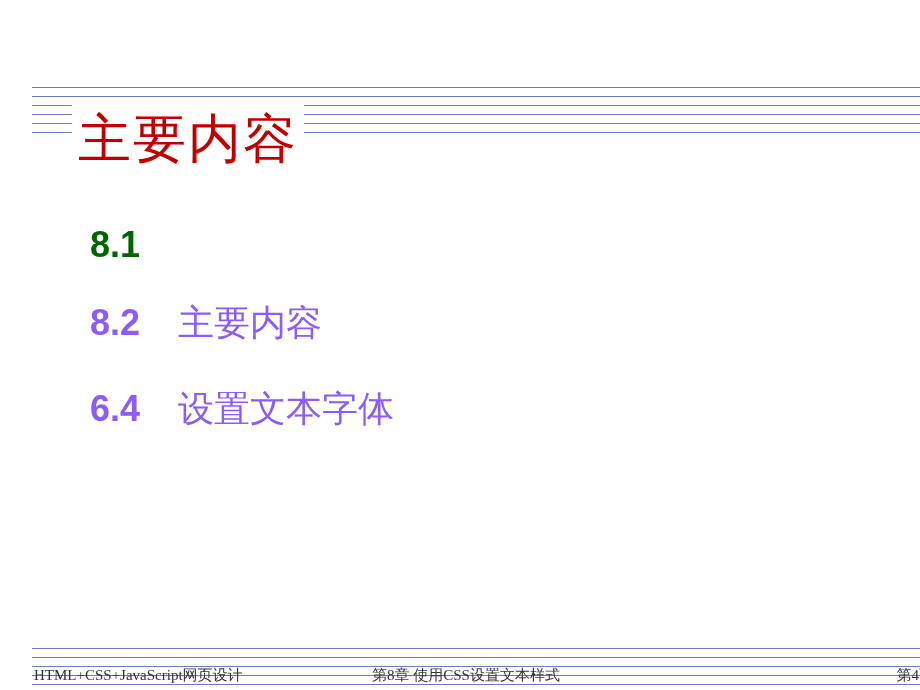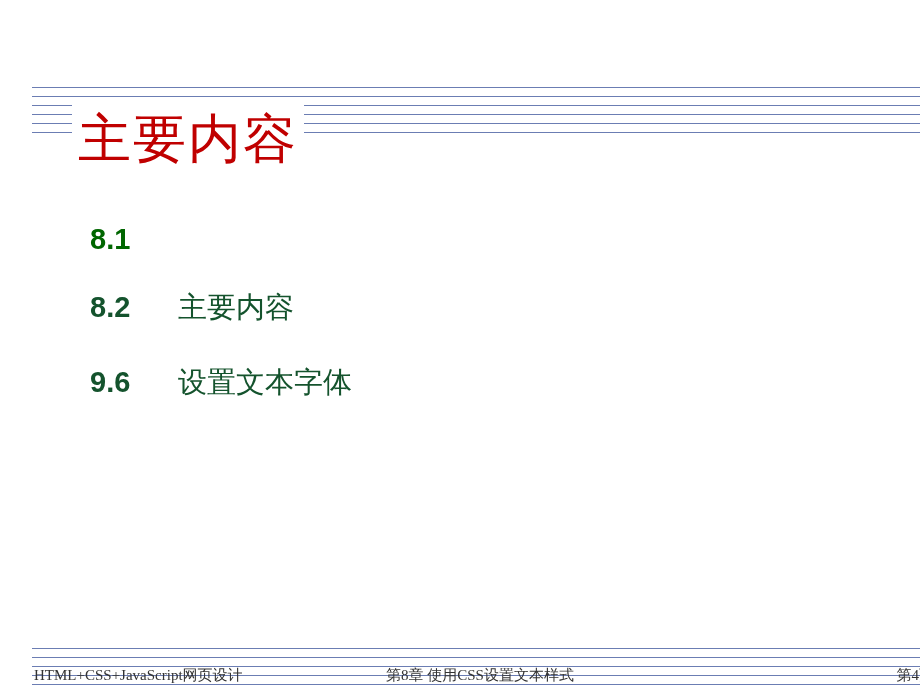--- a/index.html
+++ b/index.html
@@ -36,40 +36,40 @@
       color: #c00000;
       background: #ffffff;
       padding: 0 6px;
       z-index: 2;
       letter-spacing: 2px;
     }
     .content {
       position: absolute;
       top: 178px;
       left: 50px;
-      font-size: 29px;
+      font-size: 36px;
       line-height: 1.5;
     }
     .toc-item {
       display: flex;
       margin-bottom: 4px;
     }
     .toc-num {
       font-weight: bold;
       min-width: 72px;
     }
     .toc-text {
     }
     .green .toc-num,
     .green .toc-text {
       color: #006600;
     }
     .blue .toc-num,
     .blue .toc-text {
-      color: #14532d;
+      color: #8b5cf6;
     }
     .green .toc-num,
     .blue .toc-num {
       font-family: Arial, sans-serif;
     }
     .bottom-lines {
       position: absolute;
       bottom: 28px;
       left: 0;
       width: 100%;
@@ -90,21 +90,21 @@
       color: #333333;
     }
     .footer-left {
       position: absolute;
       left: 2px;
       bottom: 0;
       font-family: Liberation Serif, serif;
     }
     .footer-center {
       position: absolute;
-      left: 354px;
+      left: 340px;
       bottom: 0;
     }
     .footer-right {
       position: absolute;
       right: 2px;
       bottom: 0;
     }
   </style>
 </head>
 <body>
@@ -124,21 +124,21 @@
   <div class="toc-item green">
     <span class="toc-num">8.1</span>
   </div>
   <div class="toc-item blue">
     <span class="toc-num">8.2</span>
     <span class="toc-text">主要内容</span>
   </div>
   <div class="toc-item blue">
   </div>
   <div class="toc-item blue">
-    <span class="toc-num">9.6</span>
+    <span class="toc-num">6.4</span>
     <span class="toc-text">设置文本字体</span>
   </div>
 </div>
 
 <div class="bottom-lines">
   <div class="line"></div>
   <div class="line"></div>
   <div class="line"></div>
   <div class="line"></div>
   <div class="line"></div>

